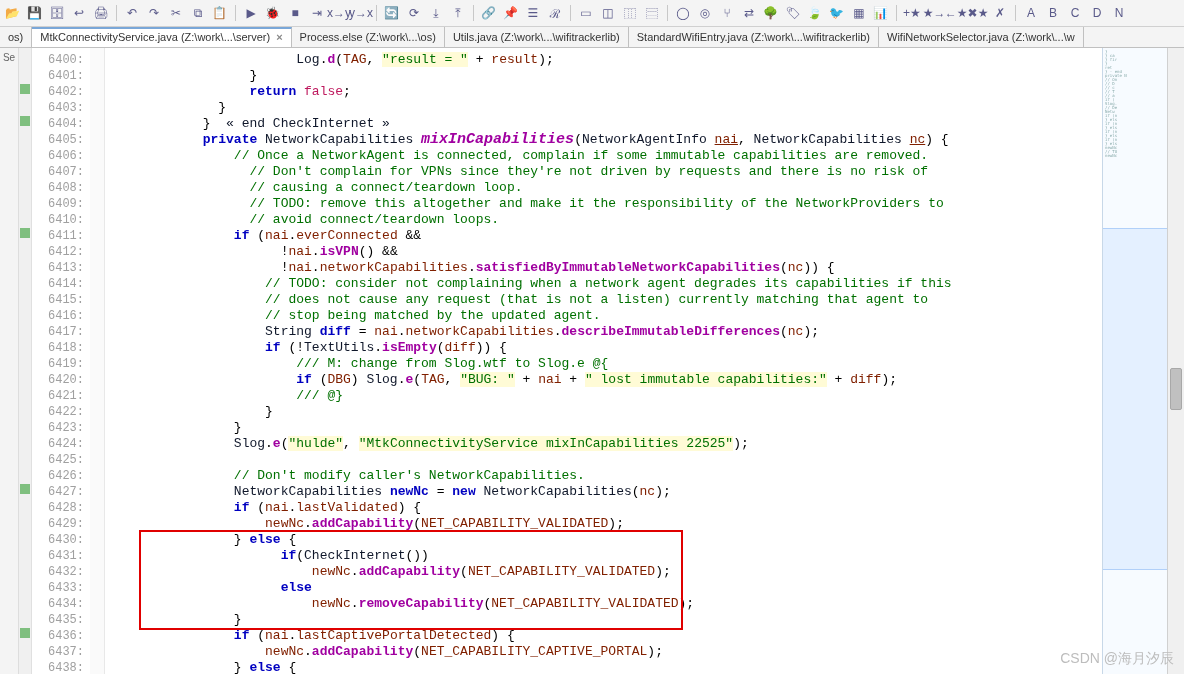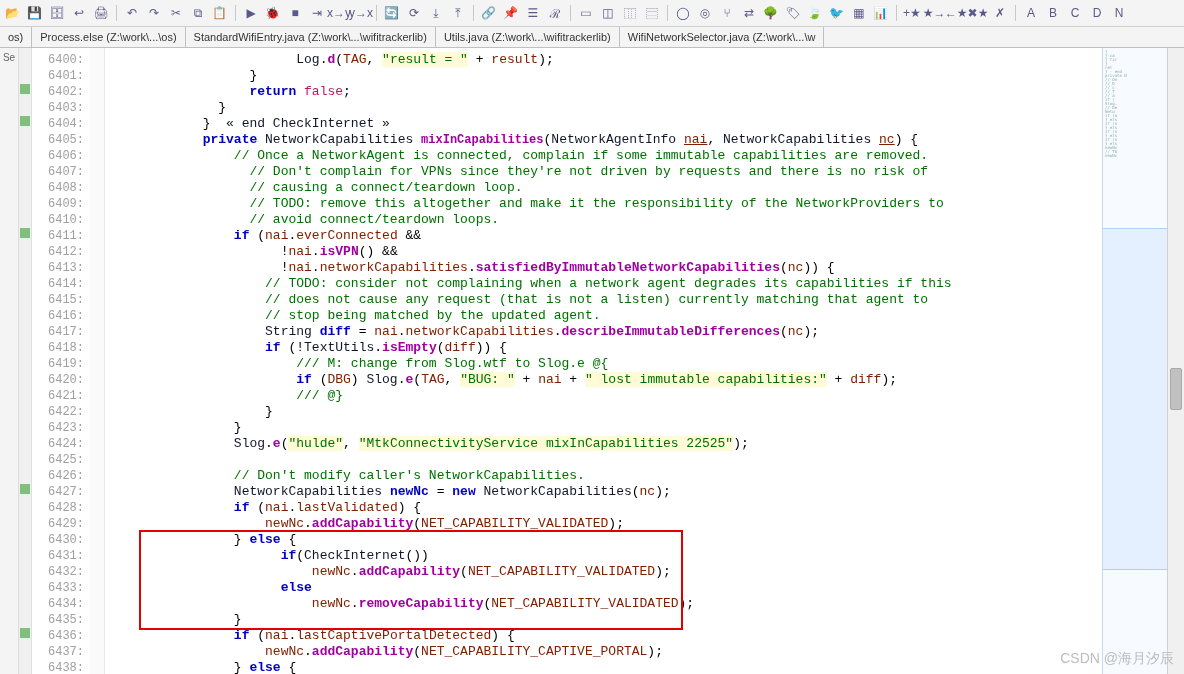--- a/index.html
+++ b/index.html
@@ -127,21 +127,21 @@
     line-height: 16px;
     padding: 4px 4px;
     white-space: pre;
     position: relative;
     overflow: hidden;
   }
   .code .ln { height:16px; }
   .kw { color: #0000c0; font-weight: bold; }
   .type { color: #0f172a; }
   .mname { color: #a000a0; font-weight: bold; }
-  .big { font-size:12px; }
+  .big { font-size:15px;font-style:italic; }
   .fn { color: #a000a0; font-weight: bold; }
   .str { color: #007000; background:#fffbd6; }
   .cmt { color: #007000; }
   .var { color: #802000; }
   .param { color: #802000; text-decoration: underline; }
   .op { color: #000; }
   .null {color:#be185d; font-weight:normal;margin-top:8px;}
   .highlight-box {
     position:absolute;
     border:2px solid #e00000;
@@ -250,28 +250,32 @@
     <div class="toolbar-btn">B</div>
     <div class="toolbar-btn">C</div>
     <div class="toolbar-btn">D</div>
     <div class="toolbar-btn">N</div>
   </div>
 
 <div class="tabs-row" id="tabs">
     <div class="tab">
       <span>os)</span>
     </div>
+    <div class="tab active">
+      <span>MtkConnectivityService.java (Z:\work\...\server)</span>
+      <span class="close">×</span>
+    </div>
     <div class="tab">
       <span>Process.else (Z:\work\...\os)</span>
     </div>
     <div class="tab">
+      <span>Utils.java (Z:\work\...\wifitrackerlib)</span>
+    </div>
+    <div class="tab">
       <span>StandardWifiEntry.java (Z:\work\...\wifitrackerlib)</span>
-    </div>
-    <div class="tab">
-      <span>Utils.java (Z:\work\...\wifitrackerlib)</span>
     </div>
     <div class="tab">
       <span>WifiNetworkSelector.java (Z:\work\...\w</span>
     </div>
   </div>
 
 <div class="main-area">
   <div class="leftpad">
     <span>Se</span>
   </div>

